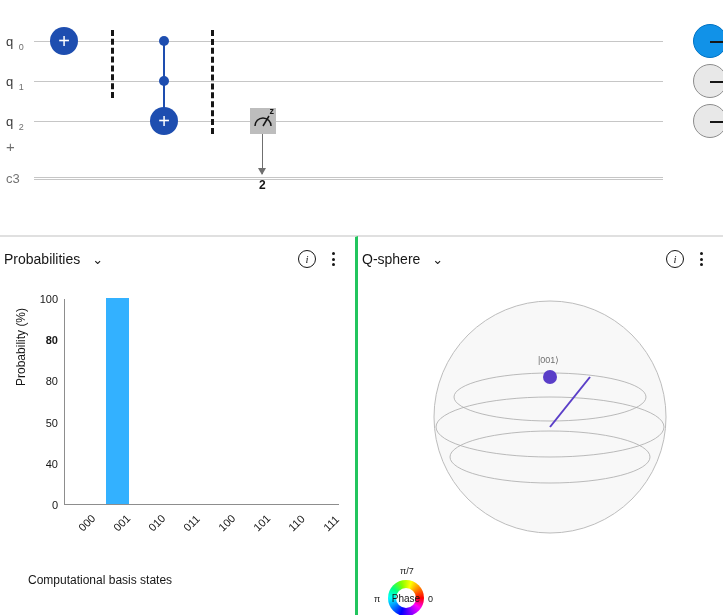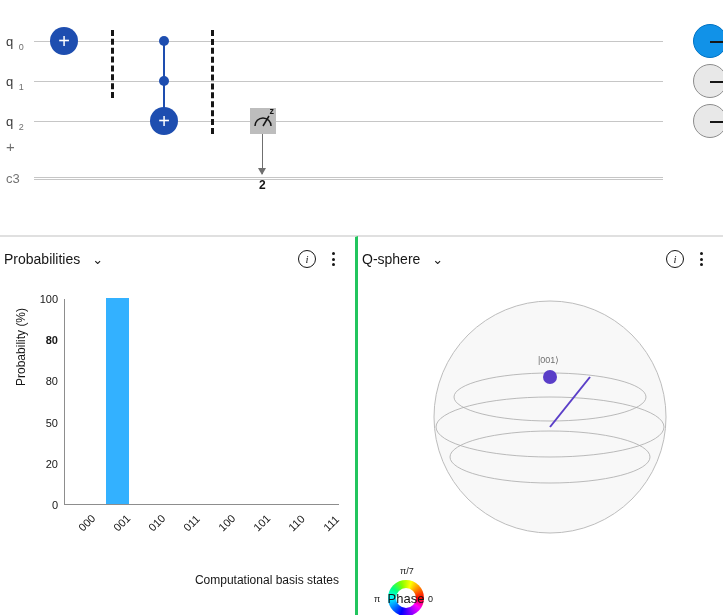--- a/index.html
+++ b/index.html
@@ -47,31 +47,31 @@
 
 
 .prob-chart { position: absolute; top: 60px; left: 28px; right: 16px; height: 220px; }
 .y-axis { position: absolute; left: 0; top: 0; bottom: 0; width: 32px; }
 .y-tick { position: absolute; right: 2px; font-size: 11px; color: #161616; transform: translateY(-50%); }
 .y-label { position: absolute; left: -14px; top: 58%; transform: rotate(-90deg) translateX(50%); transform-origin: left top; font-size: 12px; white-space: nowrap; }
 .plot { position: absolute; left: 36px; right: 0; top: 2px; height: 206px; border-left: 1px solid #8d8d8d; border-bottom: 1px solid #8d8d8d; }
 .bar { position: absolute; bottom: 0; width: 24px; background: #33b1ff; }
 .x-ticks { position: absolute; left: 36px; right: 0; top: 212px; height: 40px; }
 .x-tick { position: absolute; font-size: 11px; transform: rotate(-45deg); transform-origin: left top; white-space: nowrap; }
-.x-label { position: absolute; bottom: -70px; left: 16px; right: 0; text-align: right; font-size: 12px; }
+.x-label { position: absolute; bottom: -70px; left: 0; right: 0; text-align: left; font-size: 12px; }
 
 
 .qsphere-wrap { position: absolute; top: 60px; left: 72px; width: 240px; height: 240px; }
 .qs-svg { width: 100%; height: 100%; }
 .state-label { position: absolute; font-size: 9px; color: #6f6f6f; }
 
 .phase-legend { position: absolute; bottom: 8px; left: 18px; width: 60px; height: 60px; }
 .phase-wheel { width: 36px; height: 36px; border-radius: 50%; background: conic-gradient(from 90deg, #ff0000, #ff00ff, #8000ff, #0000ff, #0080ff, #00ffff, #00ff80, #80ff00, #ffff00, #ff8000, #ff0000); position: absolute; top: 12px; left: 12px; display: flex; align-items: center; justify-content: center; }
 .phase-wheel::after { content: ''; position: absolute; width: 20px; height: 20px; background: #fff; border-radius: 50%; }
-.phase-center { position: relative; z-index: 1; font-size: 13px; }
+.phase-center { position: relative; z-index: 1; font-size: 10px; }
 .pl-tick { position: absolute; font-size: 9px; }
 
 .legend-row { position: absolute; bottom: 10px; right: 4px; display: flex; gap: 14px; font-size: 13px; align-items: center; }
 .cbx { width: 15px; height: 15px; border: 1px solid #161616; display: inline-flex; align-items: center; justify-content: center; margin-right: 5px; vertical-align: middle; }
 .cbx.checked { background: #161616; color: #fff; font-size: 11px; }
 </style>
 </head>
 <body>
 
 <div class="circuit">
@@ -131,21 +131,21 @@
       <span class="kebab">
           <span></span>
           <span></span>
           <span></span>
         </span>
     </div>
     <div class="prob-chart">
       <div class="y-label">Probability (%)</div>
       <div class="y-axis" id="y-axis">
           <div class="y-tick" style="top: 208px;">0</div>
-          <div class="y-tick" style="top: 166.8px;">20</div>
+          <div class="y-tick" style="top: 166.8px;">40</div>
           <div class="y-tick" style="top: 125.6px;">50</div>
           <div class="y-tick" style="top: 84.4px;">80</div>
           <div class="y-tick" style="top: 43.2px; font-weight: bold;">80</div>
           <div class="y-tick" style="top: 2px;">100</div>
         </div>
       <div class="plot" id="plot">
           <div class="bar" style="left: 41.3px; width: 22.4px; height: 206px;"></div>
         </div>
       <div class="x-ticks" id="x-ticks">
           <div class="x-tick" style="left: 12.25px; top: 16px;">000</div>

